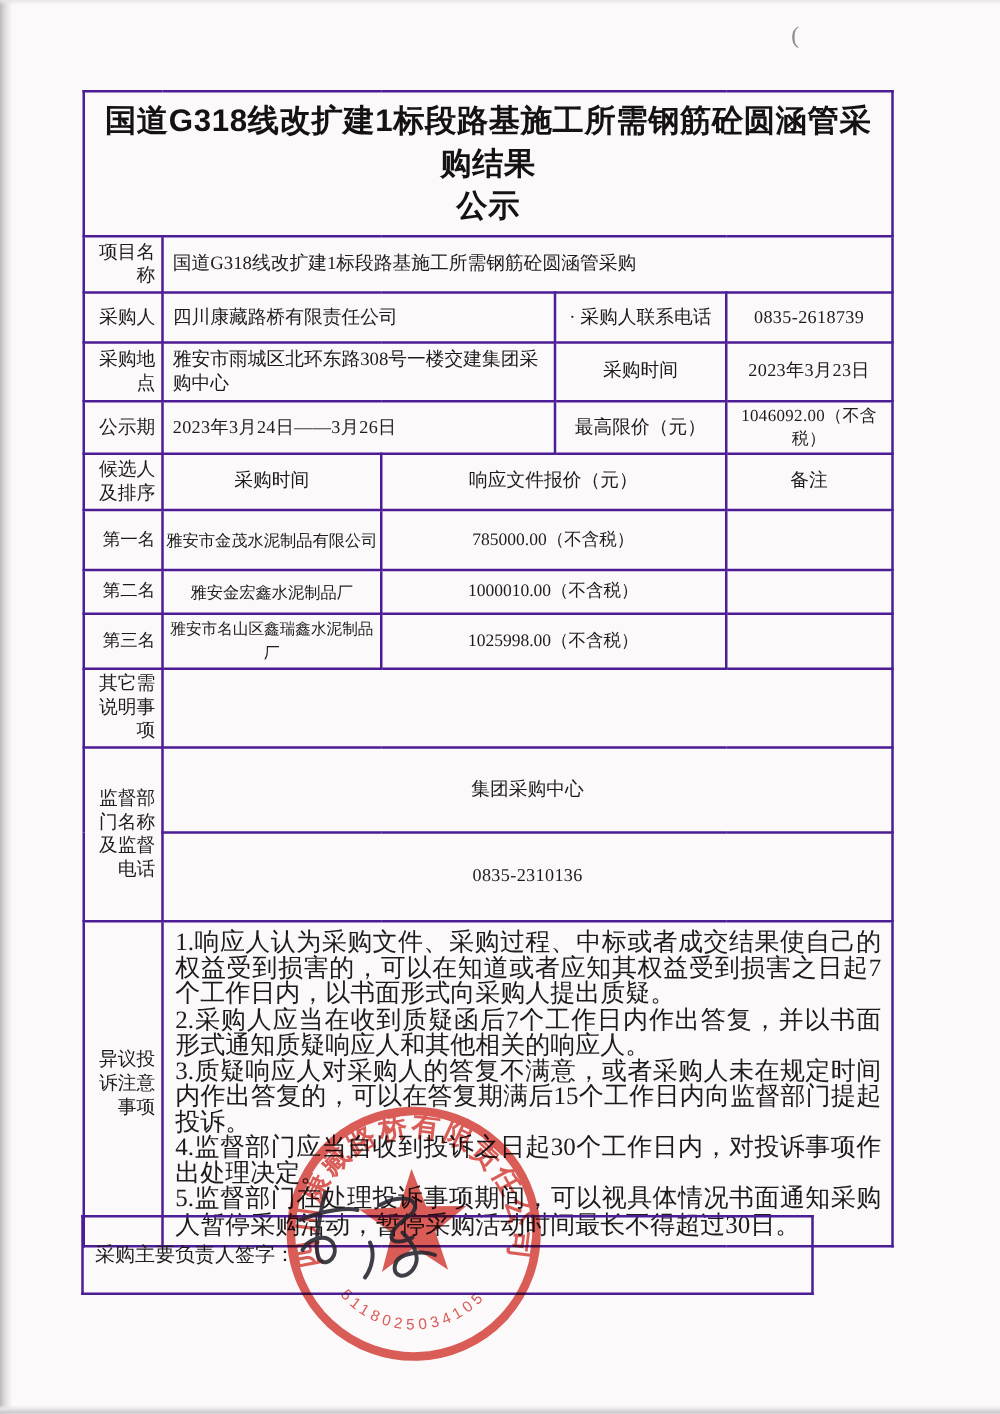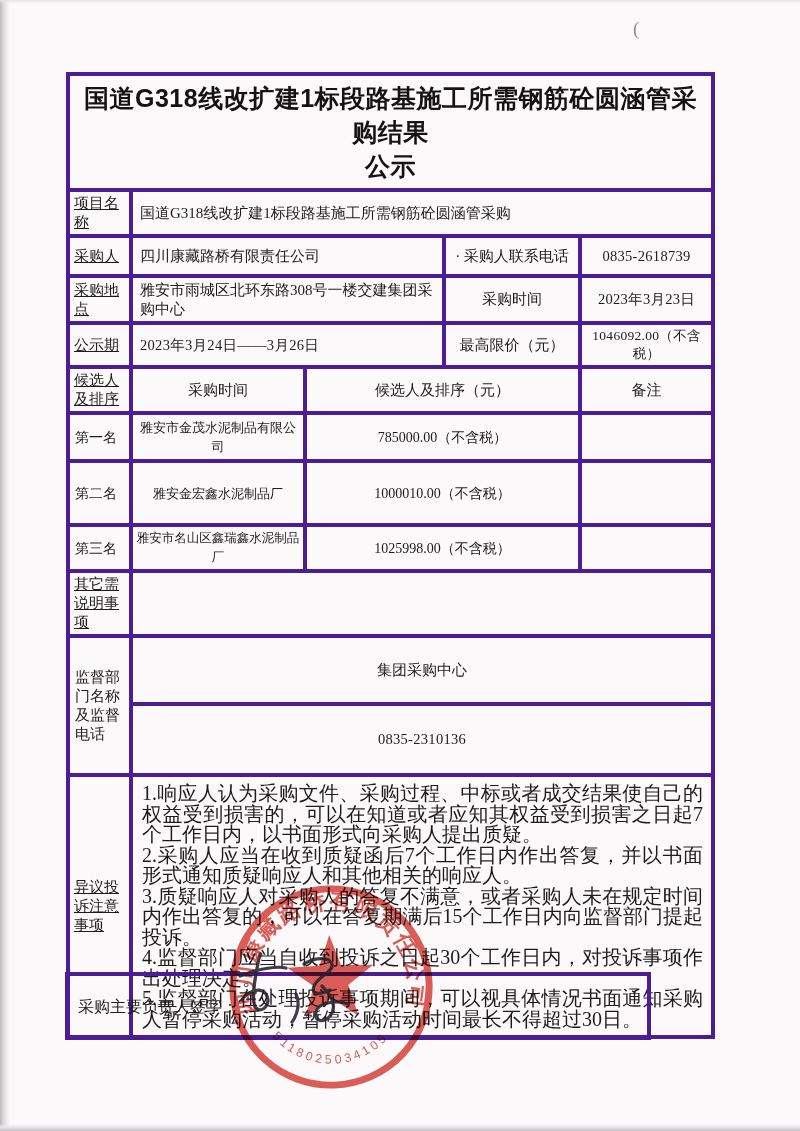--- a/index.html
+++ b/index.html
@@ -11,28 +11,28 @@
   }
   .edge-left{position:absolute;left:0;top:0;width:10px;height:1131px;
     background:linear-gradient(90deg,#bcb9bd 0,#dedcde 4px,#f3f1f2 8px,rgba(251,249,250,0) 10px);}
   .edge-bottom{position:absolute;left:0;bottom:0;width:800px;height:7px;
     background:linear-gradient(0deg,#c3c0c4 0,#e9e7e8 4px,rgba(251,249,250,0) 7px);}
   .edge-top{position:absolute;left:0;top:0;width:800px;height:4px;
     background:linear-gradient(180deg,#e7e5e6 0,rgba(251,249,250,0) 4px);}
   .stray-mark{position:absolute;left:633px;top:18px;font-size:19px;color:#8d8a8d;}
 
   table{border-collapse:collapse;table-layout:fixed;}
-  td{border:4px solid #4c1d95;padding:2px 5px;font-size:15px;vertical-align:middle;
+  td{border:2px solid #4c1d95;padding:2px 5px;font-size:15px;vertical-align:middle;
      overflow:hidden;line-height:19px;}
   .main-table{position:absolute;left:66px;top:72px;width:649px;background:transparent;}
 
   .title-cell{text-align:center;font-family:"Liberation Sans","DejaVu Sans",sans-serif;
     font-weight:bold;font-size:25px;line-height:34px;letter-spacing:.5px;color:#141213;}
-  .lab{padding-left:4px;text-align:left;text-decoration:underline;}
-  .lab-center{text-align:left;}
+  .lab{padding-left:4px;text-align:right;}
+  .lab-center{text-align:right;}
   .val-left{text-align:left;padding-left:7px;}
   .val-center{text-align:center;}
   .num{font-size:14.5px;letter-spacing:.3px;}
   .candidate-name{font-size:13px;text-align:center;padding:2px 1px;}
   .price-cell{font-size:14px;text-align:center;}
   .objection-cell{vertical-align:middle;padding:6px 8px 6px 9px;}
   .objection-cell div{font-size:20px;line-height:20.5px;text-align:justify;}
 
   .sig-table{position:absolute;left:65px;top:972px;width:586px;}
   .sig-cell{height:56px;font-size:16px;padding-left:9px;vertical-align:middle;}
@@ -82,30 +82,30 @@
   </tr>
   <tr style="height:42px">
     <td class="lab">公示期</td>
     <td colspan="2" class="val-left num">2023年3月24日——3月26日</td>
     <td class="val-center">最高限价（元）</td>
     <td class="val-center num" style="font-size:13.5px;line-height:18px">1046092.00（不含税）</td>
   </tr>
   <tr style="height:45px">
     <td class="lab">候选人及排序</td>
     <td class="val-center">采购时间</td>
-    <td colspan="2" class="val-center">候选人及排序（元）</td>
+    <td colspan="2" class="val-center">响应文件报价（元）</td>
     <td class="val-center">备注</td>
   </tr>
   <tr style="height:48px">
     <td class="lab-center" style="font-size:14px">第一名</td>
     <td class="candidate-name">雅安市金茂水泥制品有限公司</td>
     <td colspan="2" class="price-cell">785000.00（不含税）</td>
     <td></td>
   </tr>
-  <tr style="height:64px">
+  <tr style="height:35px">
     <td class="lab-center" style="font-size:14px">第二名</td>
     <td class="candidate-name">雅安金宏鑫水泥制品厂</td>
     <td colspan="2" class="price-cell">1000010.00（不含税）</td>
     <td></td>
   </tr>
   <tr style="height:41px">
     <td class="lab-center" style="font-size:14px">第三名</td>
     <td class="candidate-name" style="font-size:12.5px">雅安市名山区鑫瑞鑫水泥制品厂</td>
     <td colspan="2" class="price-cell">1025998.00（不含税）</td>
     <td></td>

